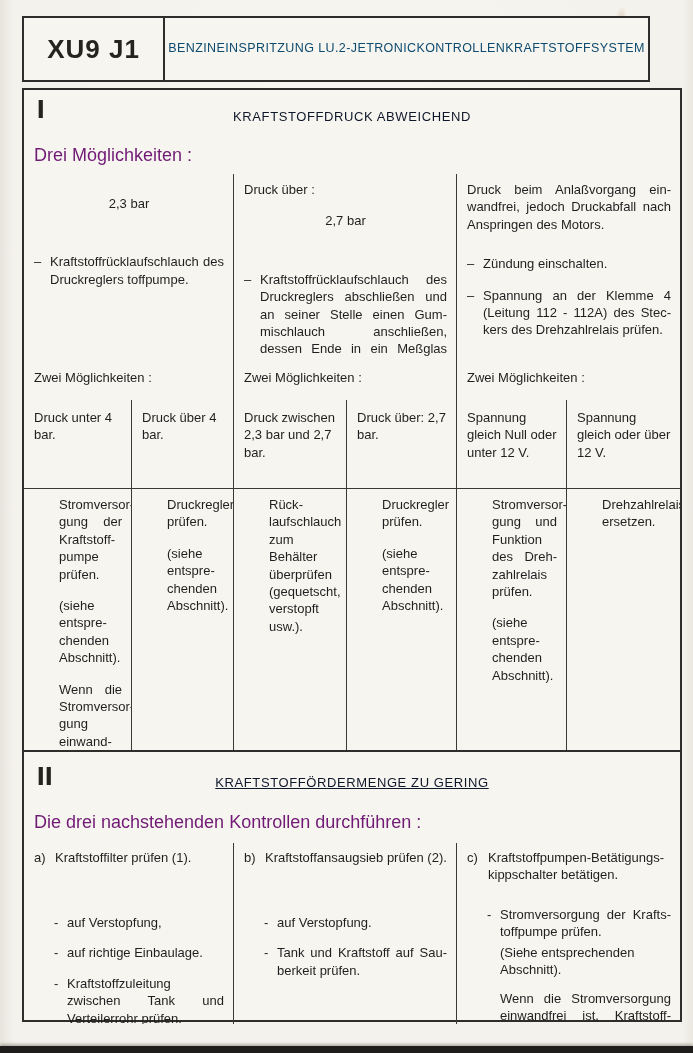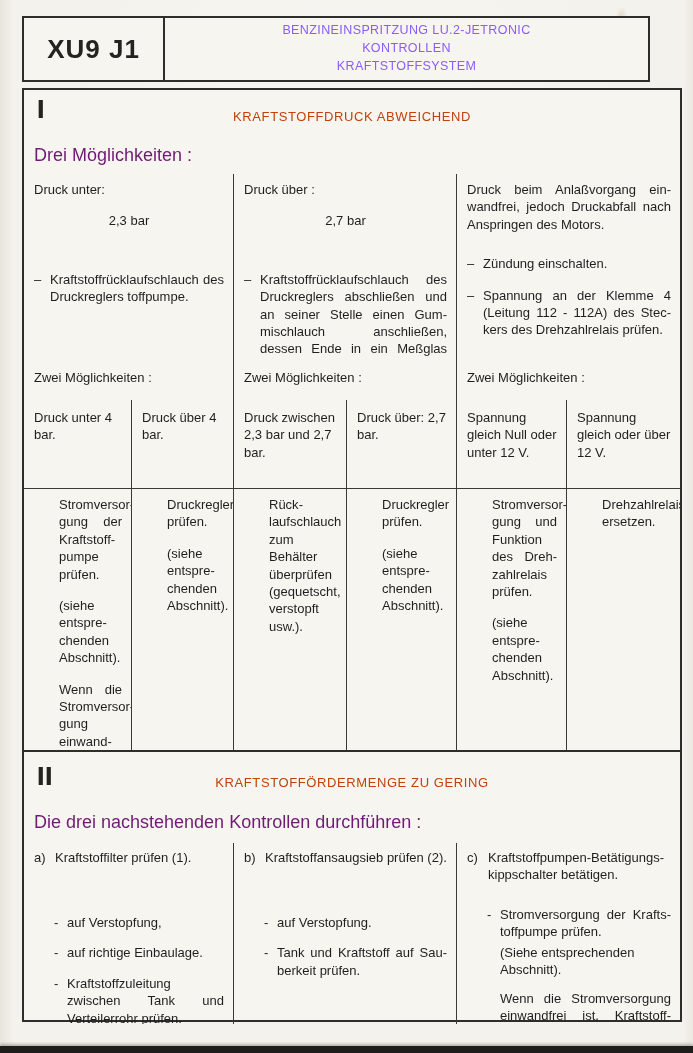--- a/index.html
+++ b/index.html
@@ -41,43 +41,43 @@
     border: 2px solid #2e2d2b;
     display: flex;
     background: #f7f5f0;
   }
   .hdr-model {
     width: 141px; border-right: 2px solid #2e2d2b;
     display: flex; align-items: center; justify-content: center;
     font-size: 26px; font-weight: bold; letter-spacing: 1px; color: #242320;
   }
   .hdr-title {
-    flex: 1; display: flex; flex-direction: column;
+    flex: 1; display: flex; flex-direction: row;
     align-items: center; justify-content: center;
-    font-size: 12.5px; line-height: 1.42; letter-spacing: .4px; color: #8b5cf6;
+    font-size: 12.5px; line-height: 1.42; letter-spacing: .4px; color: #0c4a6e;
     text-align: center;
   }
 
   
   .frame {
     position: absolute; left: 22px; top: 88px; width: 660px; height: 934px;
     border: 2px solid #2e2d2b;
     background: #f7f5f0;
   }
 
   .sec-head { position: relative; height: 84px; }
   .numeral {
     position: absolute; left: 13px; top: 5px;
     font-size: 25px; font-weight: bold; color: #242320;
     text-shadow: .6px 0 0 #242320;
     letter-spacing: 1px;
   }
   .sec-title {
     position: absolute; left: 0; right: 0; top: 19px;
-    text-align: center; font-size: 13px; letter-spacing: .6px; color: #c2410c;
+    text-align: center; font-size: 13px; letter-spacing: .6px; color: #0f172a;
   }
   .sec-intro { position: absolute; left: 10px; top: 55px; font-size: 18px; color: #701a75; }
 
   
   .tbl1 {
     display: grid;
     grid-template-columns: 108px 102px 113px 110px 110px 1fr;
     grid-template-rows: 188px 38px 88px 262px;
     width: 100%; height: 576px;
     font-size: 13px; line-height: 1.34;
@@ -99,21 +99,21 @@
 
   .cond { padding-top: 9px; }
 
   .act p { text-align: justify; margin-bottom: 14px; }
   .act p.tight { margin-bottom: 4px; }
   .act p:last-child { margin-bottom: 0; }
 
   
   .sec2 { position: relative; height: 274px; border-top: 2px solid #2e2d2b; }
   .sec2 .numeral { top: 10px; }
-  .sec2 .sec-title { top: 23px; }
+  .sec2 .sec-title { top: 23px; text-decoration: underline; }
   .sec2 .sec-intro { top: 60px; }
   .checks {
     position: absolute; left: 0; right: 0; top: 91px; bottom: 0;
     display: grid; grid-template-columns: 210px 223px 1fr;
     font-size: 13px; line-height: 1.34;
   }
   .check { padding: 6px 9px 6px 10px; overflow: hidden; }
   .check-head { display: flex; height: 52px; }
   .check-head .pfx { flex: 0 0 21px; }
   .check-head .check-title { flex: 1; text-align: justify; }
@@ -149,21 +149,20 @@
 
   <div class="sec-head">
     <div class="numeral">I</div>
     <div class="sec-title">KRAFTSTOFFDRUCK ABWEICHEND</div>
     <div class="sec-intro">Drei Möglichkeiten :</div>
   </div>
 
   <div class="tbl1">
 
     <div class="cell span2 bR">
-      <div class="case-label">Druck unter:</div>
       <div class="case-value">2,3 bar</div>
       <div class="case-steps">
         <div class="step">
           <span class="dash">–</span>
           <p>Kraftstoffrücklaufschlauch des Druckreglers toffpumpe.</p>
         </div>
       </div>
     </div>
 
     <div class="cell span2 bR">

